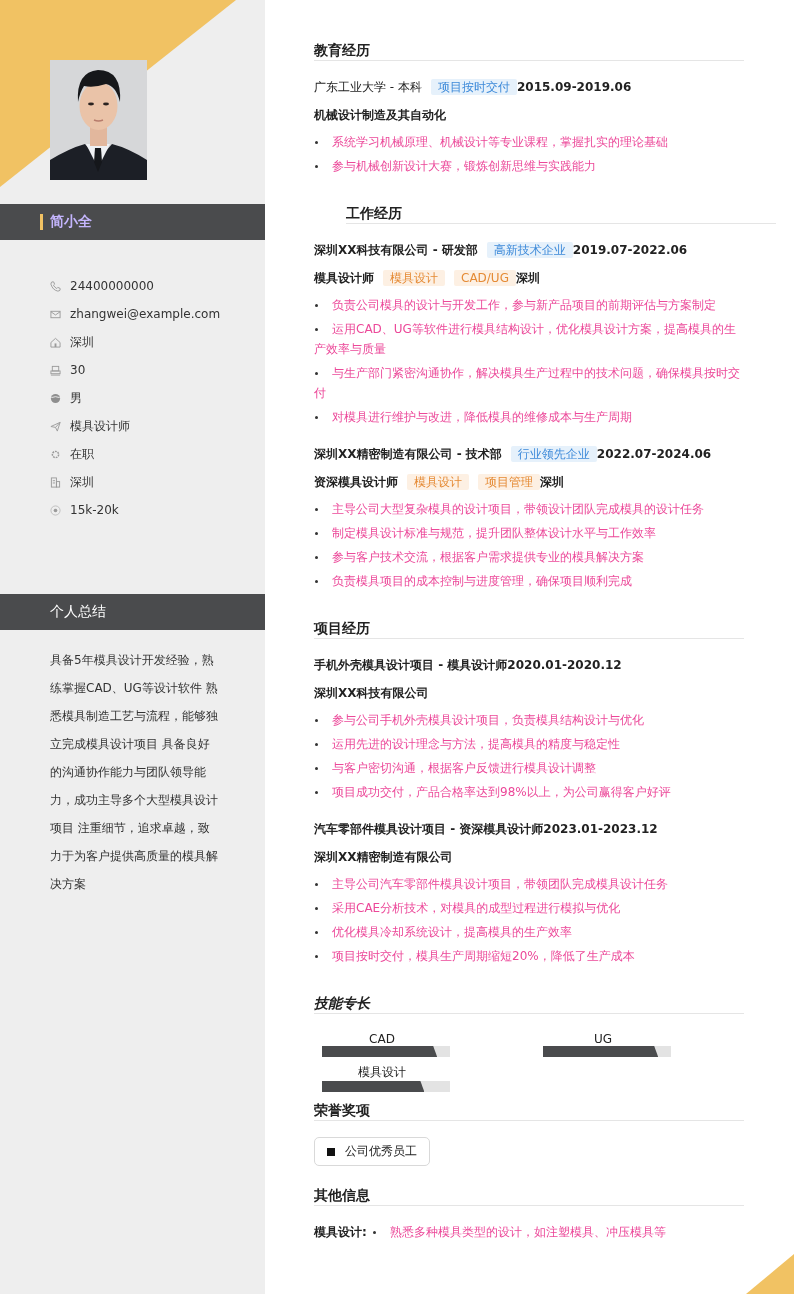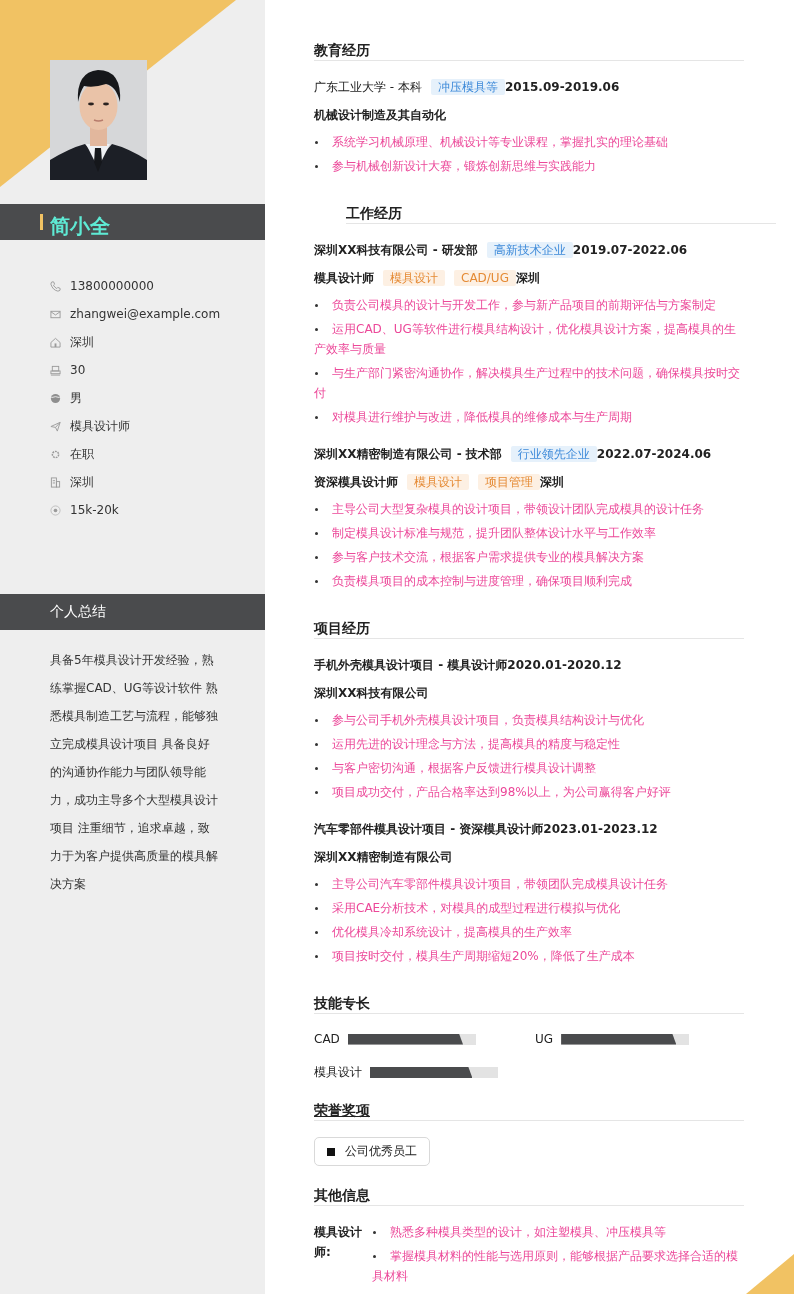--- a/index.html
+++ b/index.html
@@ -4,21 +4,21 @@
 <style>
   * { box-sizing: border-box; margin: 0; padding: 0; }
   html, body { width: 794px; height: 1294px; overflow: hidden; background: #ffffff; }
   body { font-family: "DejaVu Sans", "Liberation Sans", sans-serif; color: #222; position: relative; }
 
   .sidebar { position: absolute; left: 0; top: 0; width: 265px; height: 1294px; background: #eeeeee; overflow: hidden; }
   .sidebar .tri { position: absolute; left: 0; top: 0; width: 265px; height: 200px; }
   .photo { position: absolute; left: 50px; top: 60px; width: 97px; height: 120px; background: #d8d8d8; overflow: hidden; }
   .name-bar { position: absolute; left: 0; top: 204px; width: 265px; height: 36px; background: #4a4b4d; }
   .name-bar .accent { position: absolute; left: 40px; top: 10px; width: 3px; height: 16px; background: #f1c263; }
-  .name-bar .name { position: absolute; left: 50px; top: 9px; color: #5eead4; font-size: 20px; font-weight: bold; }
+  .name-bar .name { position: absolute; left: 50px; top: 9px; color: #c4b5fd; font-size: 14px; font-weight: bold; }
 
   .contact { position: absolute; left: 50px; top: 272px; }
   .contact .row { display: flex; align-items: center; height: 28px; font-size: 12px; color: #333; }
   .contact .ico { width: 20px; height: 14px; display: flex; align-items: center; justify-content: flex-start; color: #9a9a9a; }
   .contact .ico svg { width: 11px; height: 11px; }
 
   .summary-bar { position: absolute; left: 0; top: 594px; width: 265px; height: 36px; background: #4a4b4d; text-align: center; }
   .summary-bar .t { position: absolute; left: 50px; top: 9px; color: #fff; font-size: 14px; }
   .summary { position: absolute; left: 50px; top: 646px; width: 170px; font-size: 12px; line-height: 28px; color: #333; }
 
@@ -31,21 +31,21 @@
   .tag.blue { background: #e6f1fb; color: #3d8ad9; }
   .tag.orange { background: #fdf0e3; color: #e58a34; }
   .date { font-size: 12px; font-weight: bold; }
   ul.bl { list-style: none; }
   ul.bl li { position: relative; font-size: 12px; line-height: 20px; color: #ec4899; padding-left: 18px; margin-bottom: 4px; }
   ul.bl li::before { content: ""; position: absolute; left: 1px; top: 9px; width: 3px; height: 3px; background: #333; border-radius: 50%; }
   ul.bl li.wrap { text-indent: 18px; padding-left: 0; }
   ul.bl li.wrap::before { left: 1px; }
 
   .abs { position: absolute; left: 0; width: 430px; }
-  .skill { position: absolute; display: flex; align-items: center; font-size: 12px; }
+  .skill { position: absolute; display: flex; align-items: center; font-size: 12px; flex-direction: column; }
   .skill .bar { position: relative; height: 11px; background: #e3e3e3; margin-left: 8px; }
   .skill .fill { position: absolute; left: 0; top: 0; height: 11px; background: #4a4b4d; clip-path: polygon(0 0, calc(100% - 4px) 0, 100% 100%, 0 100%); }
   .award { position: absolute; display: flex; align-items: center; height: 29px; padding: 0 12px; border: 1px solid #d9d9d9; border-radius: 5px; font-size: 12px; }
   .award .sq { width: 8px; height: 8px; background: #111; margin-right: 10px; }
   .corner { position: absolute; right: 0; bottom: 0; width: 48px; height: 40px; }
 </style>
 </head>
 <body>
 
 <div class="sidebar">
@@ -72,21 +72,21 @@
     <div class="name">简小全</div>
   </div>
 
   <div class="contact">
     <div class="row">
       <span class="ico">
           <svg viewBox="0 0 12 12">
             <path d="M2,1 L4,1 L5,3.5 L3.8,4.6 Q5,7 7.4,8.2 L8.5,7 L11,8 L11,10 Q10,11 8.5,11 Q3,10 1,3.5 Q1,2 2,1 Z" fill="none" stroke="#9a9a9a" stroke-width="1"></path>
           </svg>
         </span>
-      <span>13800000000</span>
+      <span>24400000000</span>
     </div>
     <div class="row">
       <span class="ico">
           <svg viewBox="0 0 12 12">
             <rect x="1" y="2.5" width="10" height="7" fill="none" stroke="#9a9a9a" stroke-width="1"></rect>
             <path d="M1,3 L6,6.5 L11,3" fill="none" stroke="#9a9a9a" stroke-width="1"></path>
           </svg>
         </span>
       <span>zhangwei@example.com</span>
     </div>
@@ -165,21 +165,21 @@
 </div>
 
 <div class="main">
 
   <div class="abs" style="top:40px;">
     <div class="sec-title" style="padding-bottom:0;height:21px;">教育经历</div>
   </div>
   <div class="abs h-row" style="top:77px;">
     <div class="left">
       <span>广东工业大学 - 本科</span>
-      <span class="tag blue">冲压模具等</span>
+      <span class="tag blue">项目按时交付</span>
     </div>
     <span class="date">2015.09-2019.06</span>
   </div>
   <div class="abs bold" style="top:105px;font-size:12px;line-height:20px;">机械设计制造及其自动化</div>
   <ul class="abs bl" style="top:132px;">
     <li>系统学习机械原理、机械设计等专业课程，掌握扎实的理论基础</li>
     <li>参与机械创新设计大赛，锻炼创新思维与实践能力</li>
   </ul>
 
   <div class="abs" style="top:203px;margin-left:32px;">
@@ -250,21 +250,21 @@
   </div>
   <div class="abs bold" style="top:847px;font-size:12px;line-height:20px;">深圳XX精密制造有限公司</div>
   <ul class="abs bl" style="top:874px;">
     <li>主导公司汽车零部件模具设计项目，带领团队完成模具设计任务</li>
     <li>采用CAE分析技术，对模具的成型过程进行模拟与优化</li>
     <li>优化模具冷却系统设计，提高模具的生产效率</li>
     <li>项目按时交付，模具生产周期缩短20%，降低了生产成本</li>
   </ul>
 
   <div class="abs" style="top:993px;">
-    <div class="sec-title" style="padding-bottom:11px;height:21px;">技能专长</div>
+    <div class="sec-title" style="padding-bottom:11px;height:21px;font-style:italic;">技能专长</div>
   </div>
   <div class="skill" style="left:0;top:1032px;">
     <span>CAD</span>
     <div class="bar" style="width:128px;">
         <div class="fill" style="width:90%;"></div>
       </div>
   </div>
   <div class="skill" style="left:221px;top:1032px;">
     <span>UG</span>
     <div class="bar" style="width:128px;">
@@ -272,34 +272,33 @@
       </div>
   </div>
   <div class="skill" style="left:0;top:1064px;">
     <span>模具设计</span>
     <div class="bar" style="width:128px;">
         <div class="fill" style="width:80%;"></div>
       </div>
   </div>
 
   <div class="abs" style="top:1100px;">
-    <div class="sec-title" style="padding-bottom:0;height:21px;text-decoration:underline;">荣誉奖项</div>
+    <div class="sec-title" style="padding-bottom:0;height:21px;">荣誉奖项</div>
   </div>
   <div class="award" style="left:0;top:1137px;">
     <span class="sq"></span>
     <span>公司优秀员工</span>
   </div>
 
   <div class="abs" style="top:1185px;">
     <div class="sec-title" style="padding-bottom:12px;height:21px;">其他信息</div>
   </div>
   <div class="abs" style="top:1222px;display:flex;">
-    <span class="bold" style="font-size:12px;line-height:20px;width:58px;flex:none;">模具设计师:</span>
+    <span class="bold" style="font-size:12px;line-height:20px;width:58px;flex:none;">模具设计:</span>
     <ul class="bl" style="width:372px;">
       <li>熟悉多种模具类型的设计，如注塑模具、冲压模具等</li>
-      <li class="wrap">掌握模具材料的性能与选用原则，能够根据产品要求选择合适的模具材料</li>
     </ul>
   </div>
 </div>
 
 <svg class="corner" viewBox="0 0 48 40" preserveAspectRatio="none">
   <polygon points="48,0 48,40 0,40" fill="#f1c263"></polygon>
 </svg>
 
 </body></html>

